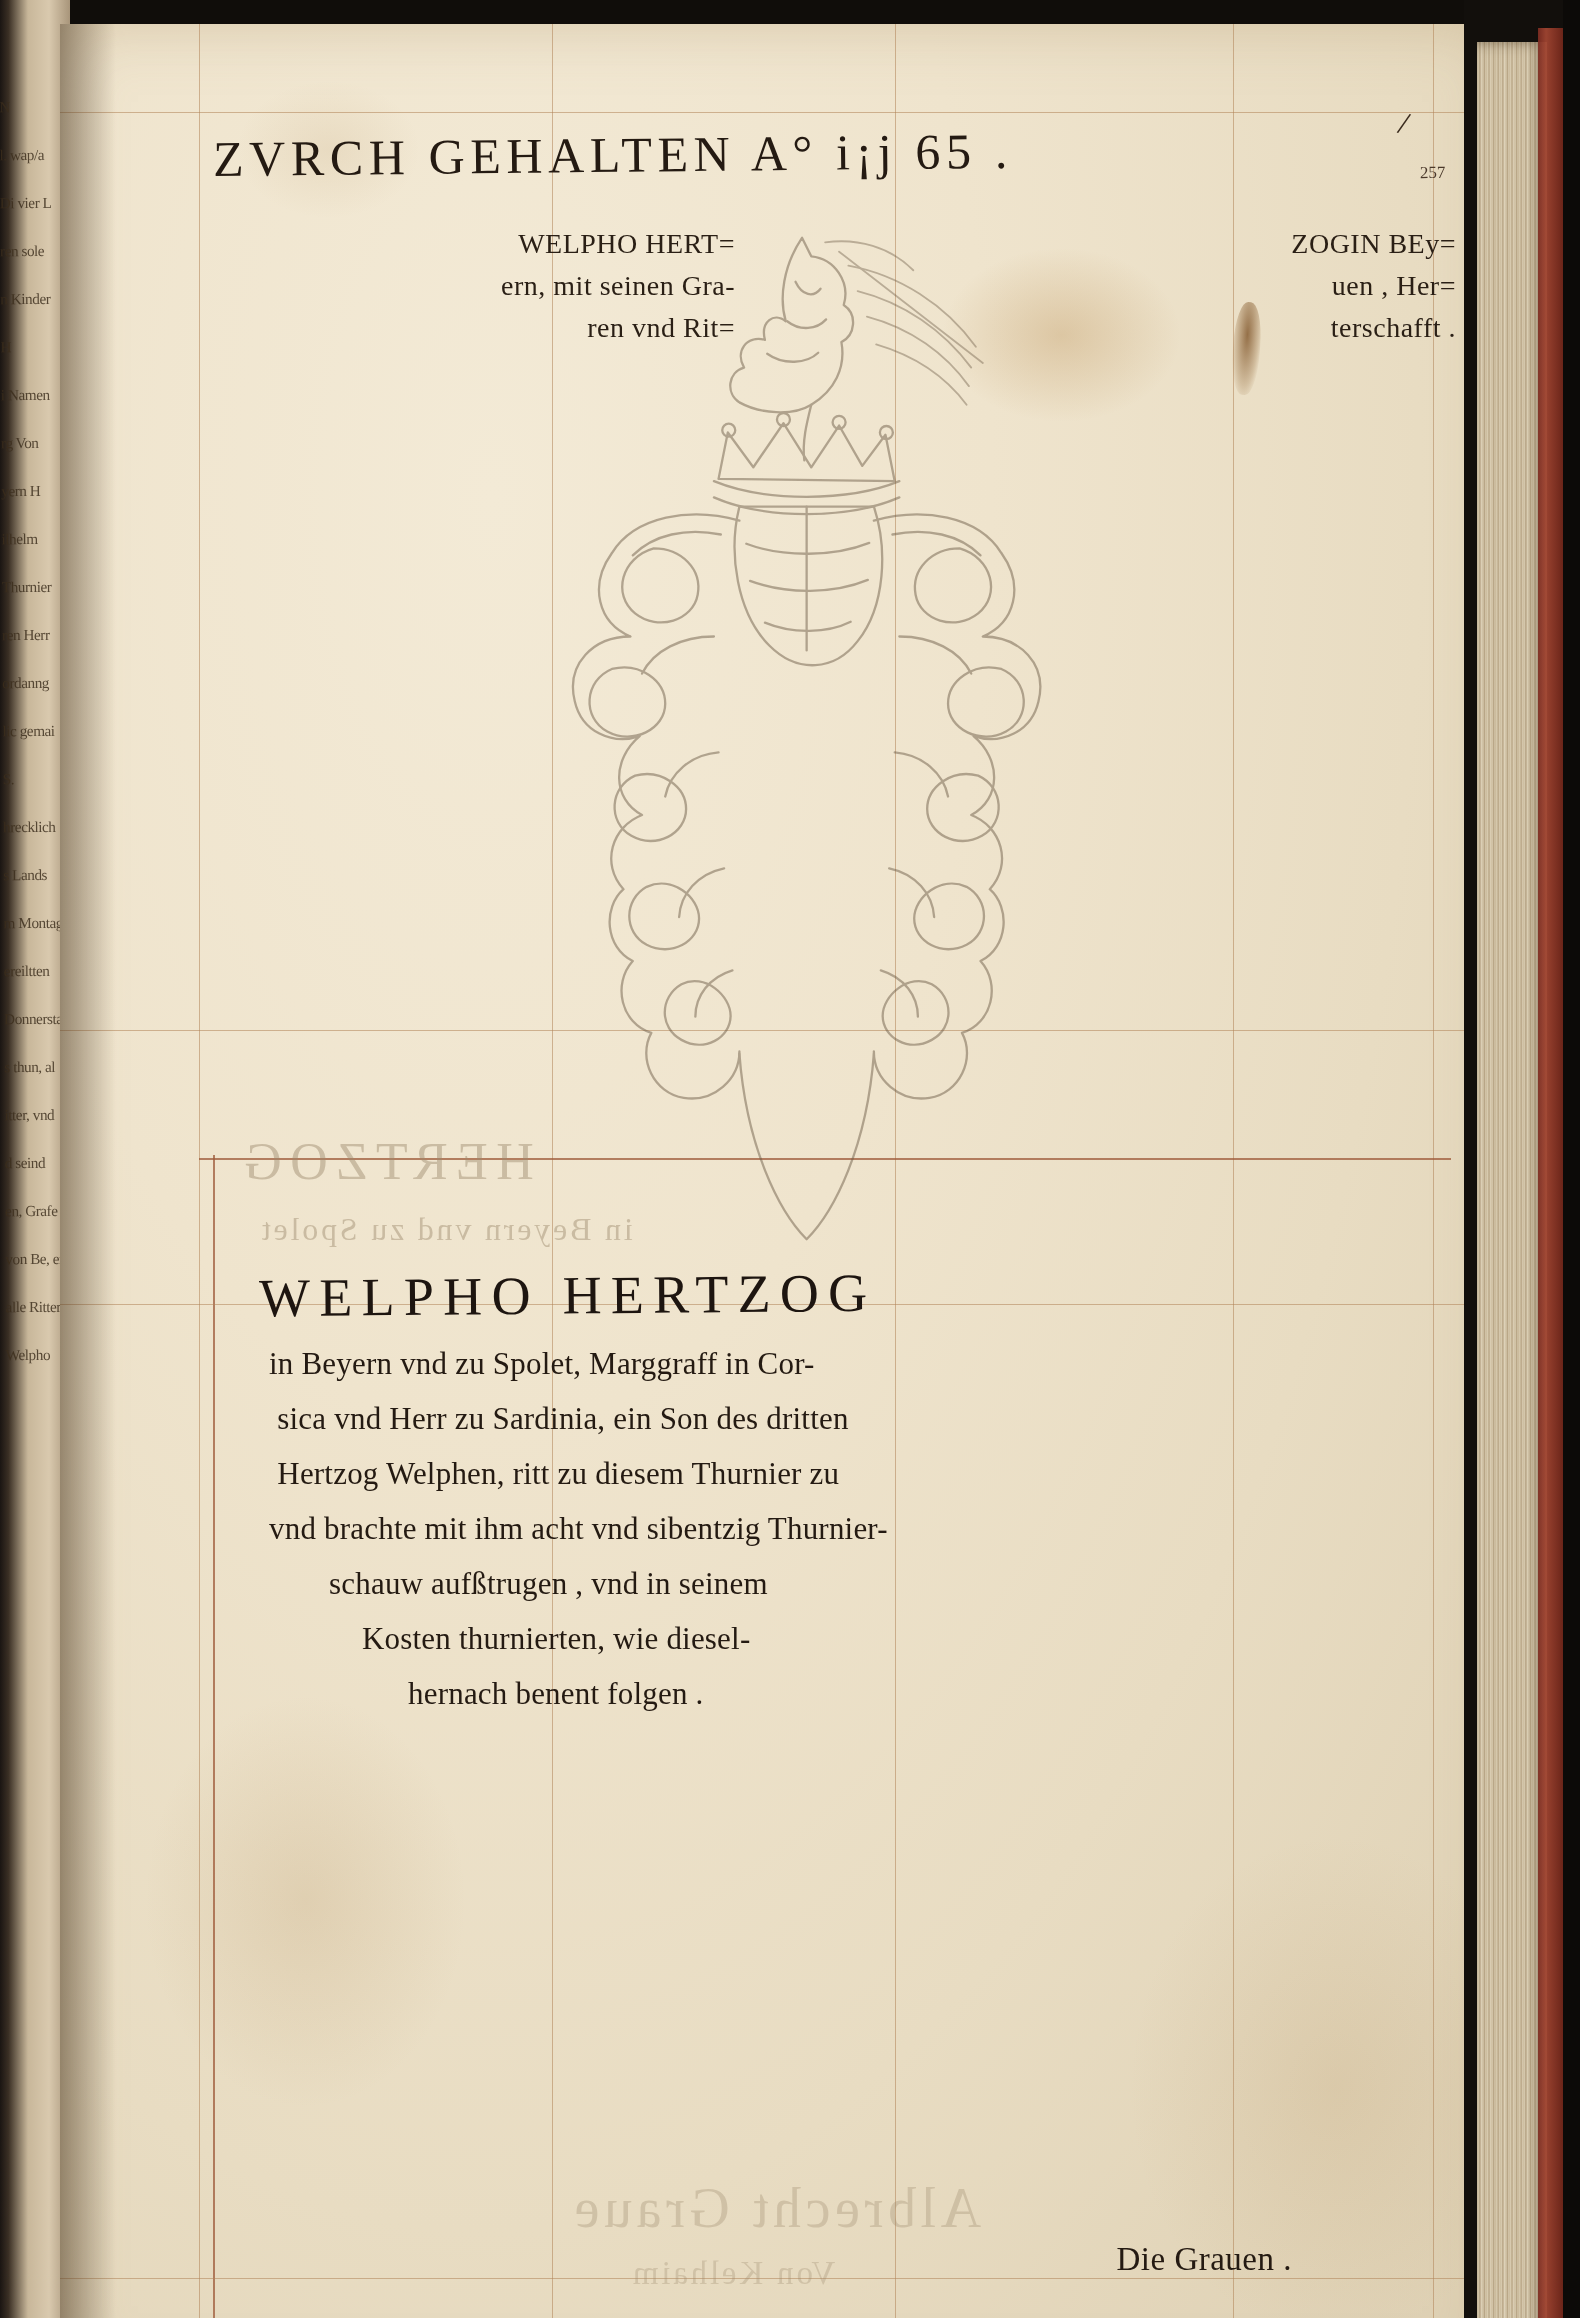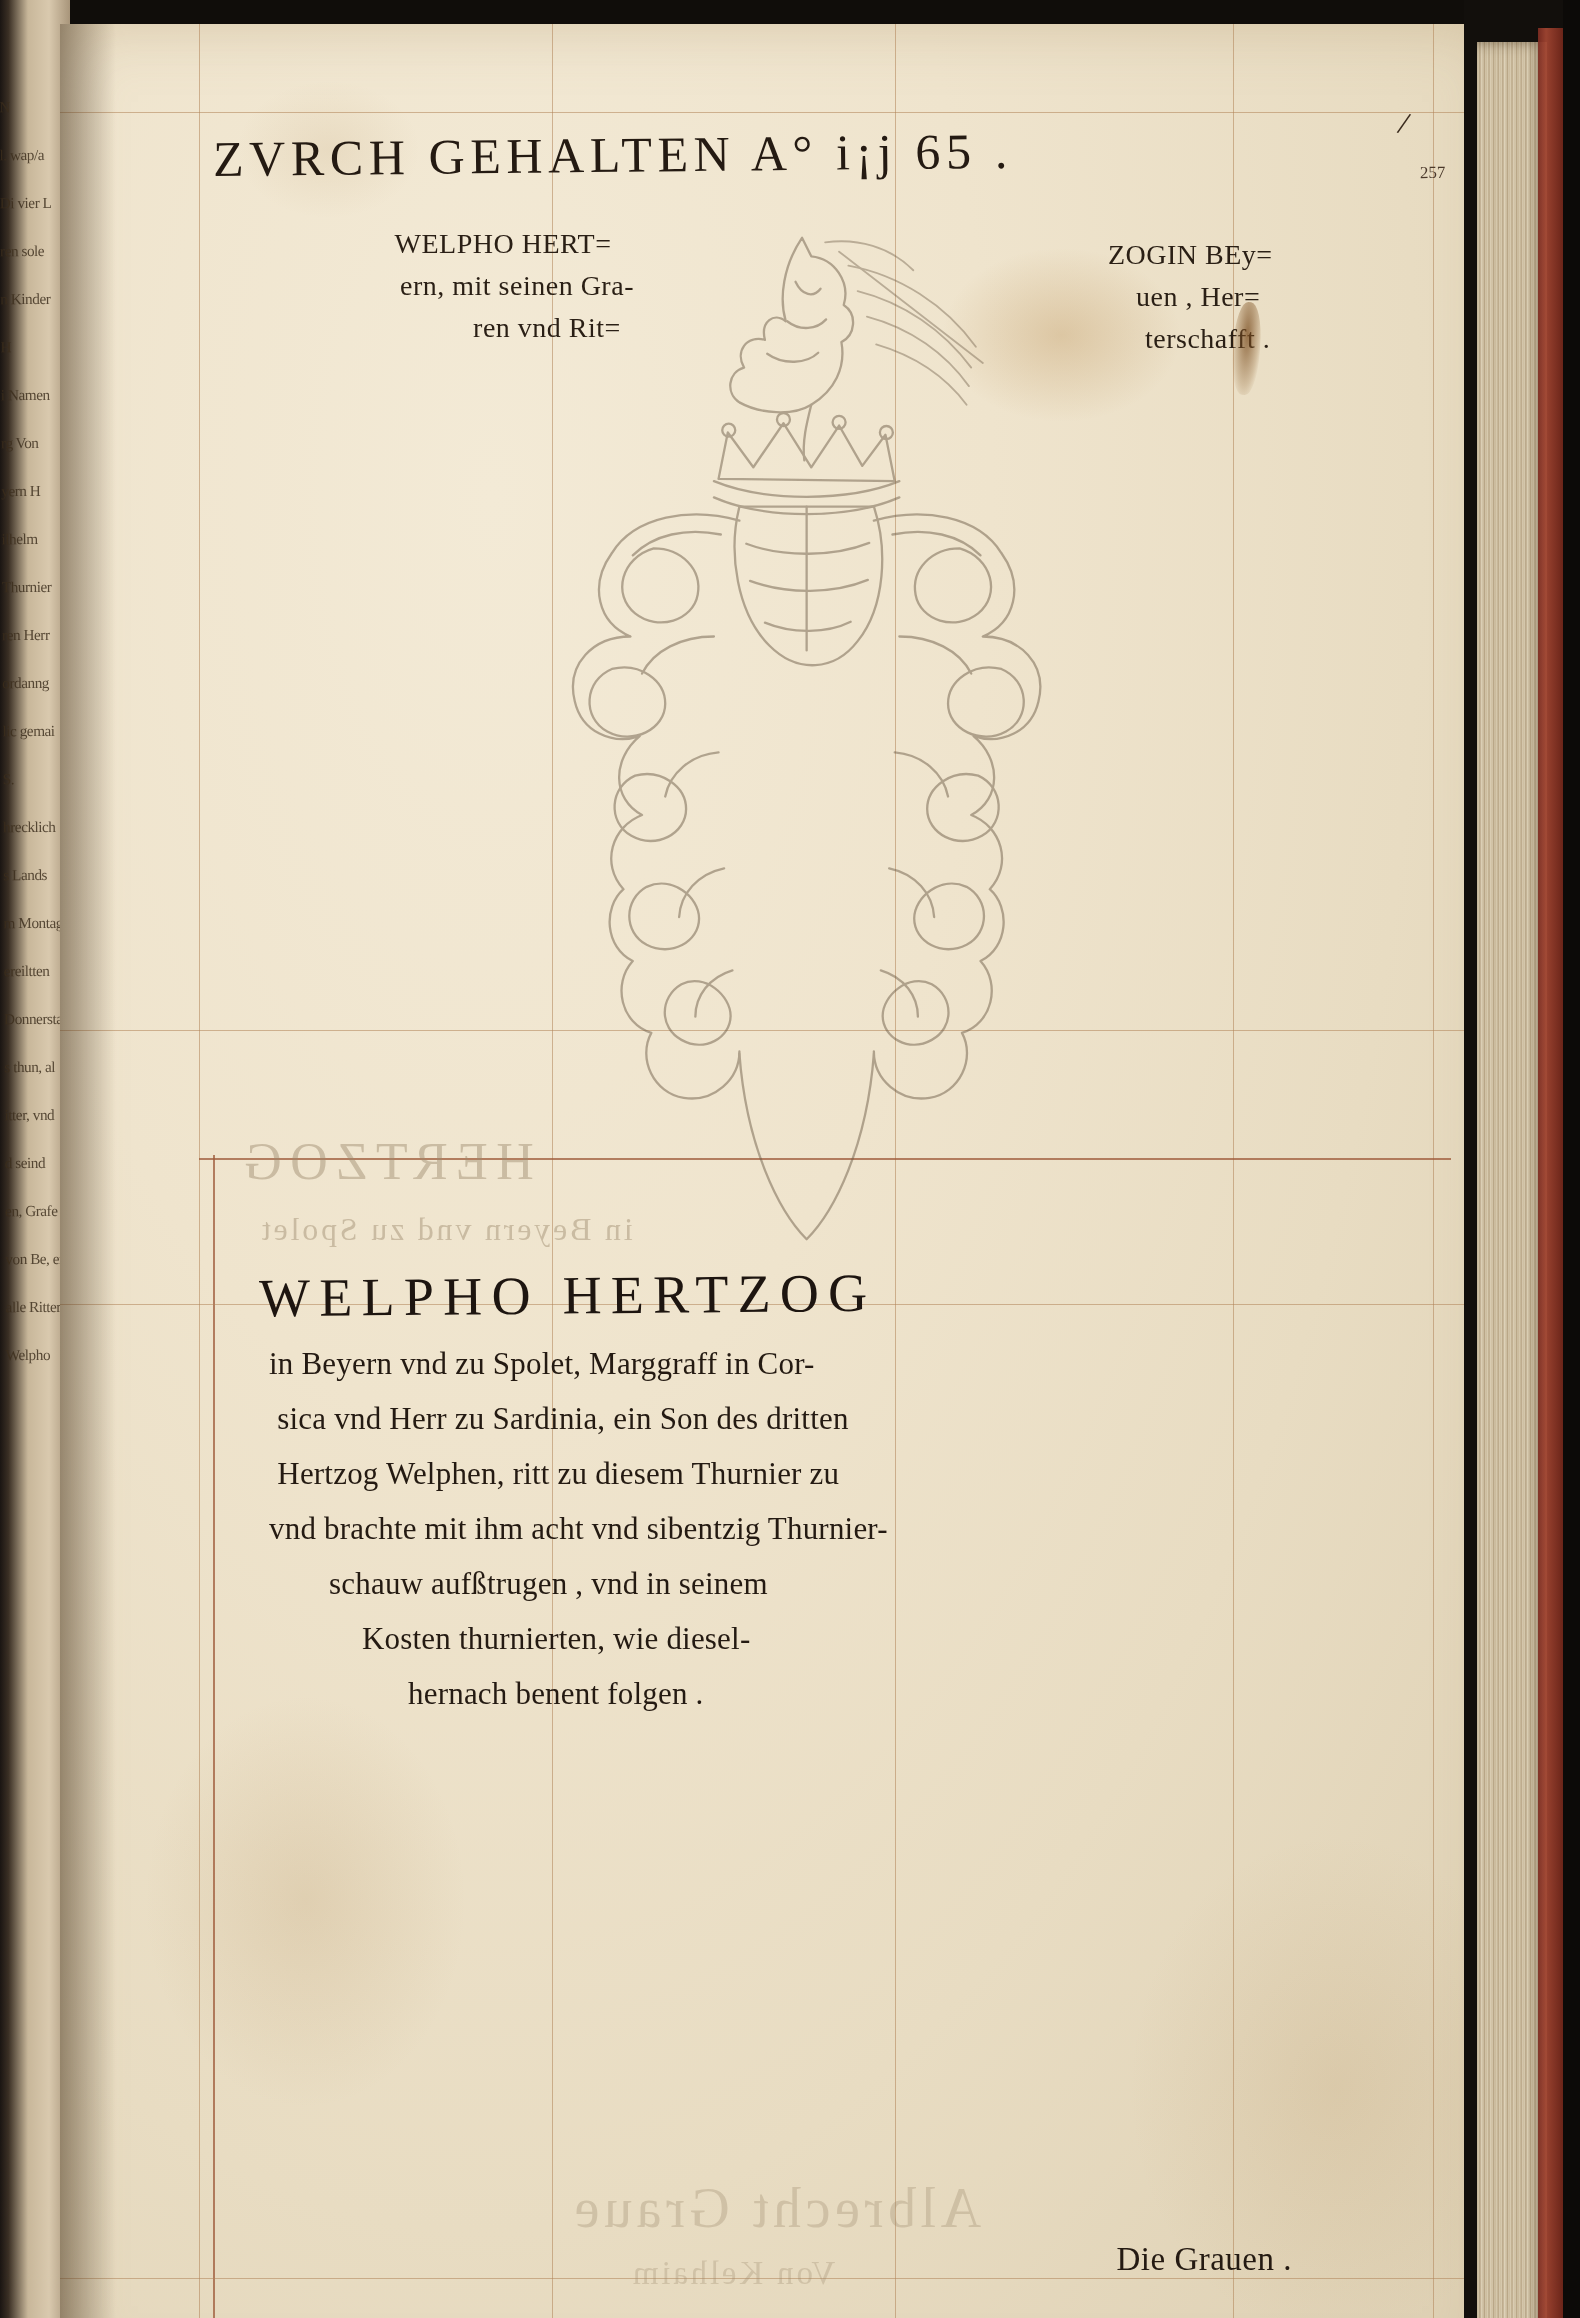--- a/index.html
+++ b/index.html
@@ -167,24 +167,24 @@
   }
 
   .hdr-col {
     position: absolute;
     font-size: 28px;
     color: #2a1f15;
     line-height: 42px;
     font-family: "Liberation Serif", serif;
     letter-spacing: 0.5px;
   }
-  .hdr-left  { left: 211px; top: 199px; width: 464px; text-align: center; }
+  .hdr-left  { left: 211px; top: 199px; width: 464px; text-align: right; }
   .hdr-left .l2 { margin-left: 28px; }
   .hdr-left .l3 { margin-left: 88px; }
-  .hdr-right { left: 1048px; top: 210px; width: 348px; text-align: left; }
+  .hdr-right { left: 1048px; top: 199px; width: 348px; text-align: right; }
   .hdr-right .l2 { margin-left: 28px; }
   .hdr-right .l3 { margin-left: 37px; }
 
   
   .arms {
     position: absolute;
     left: 334px;
     top: 158px;
     width: 816px;
     height: 1113px;

